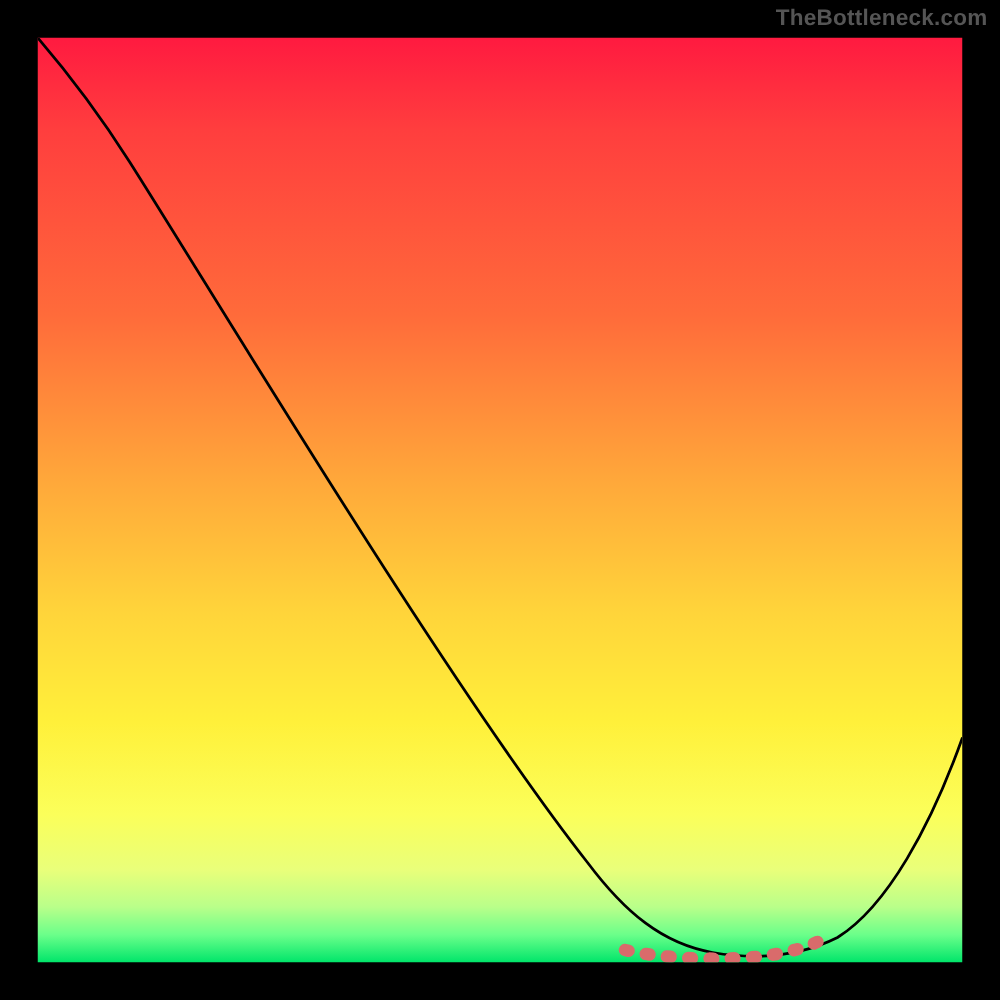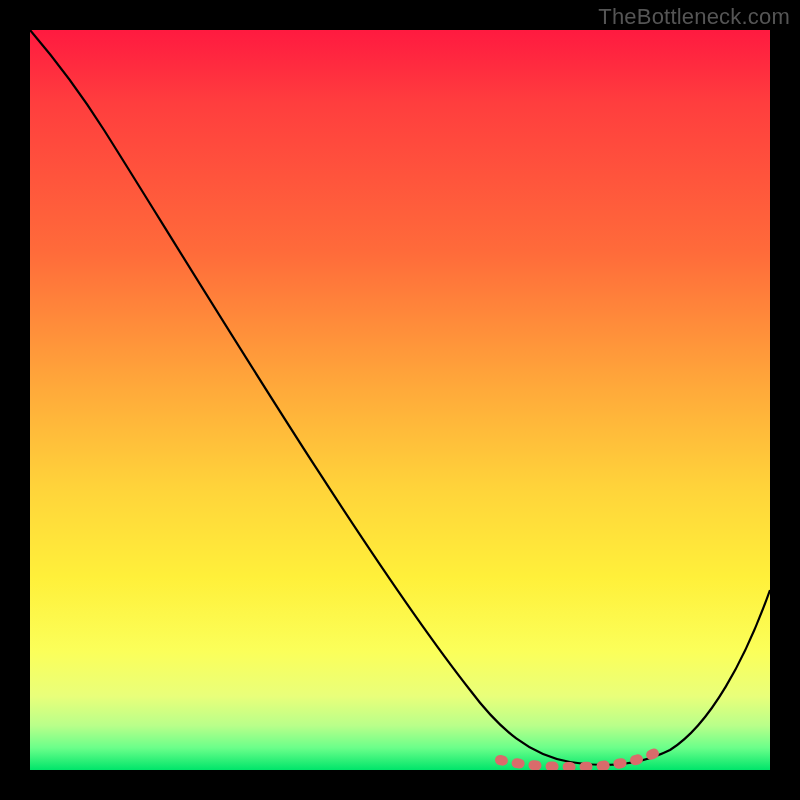--- a/index.html
+++ b/index.html
@@ -15,22 +15,22 @@
     position: relative;
     width: 800px;
     height: 800px;
     background: #000;
   }
   .watermark {
     position: absolute;
     top: 4px;
     right: 10px;
     color: #555;
-    font-size: 22px;
-    font-weight: normal;
+    font-size: 18px;
+    font-weight: bold;
     letter-spacing: 0.2px;
     z-index: 3;
   }
   .plot-area {
     position: absolute;
     left: 30px;
     top: 30px;
     width: 740px;
     height: 740px;
     overflow: hidden;

